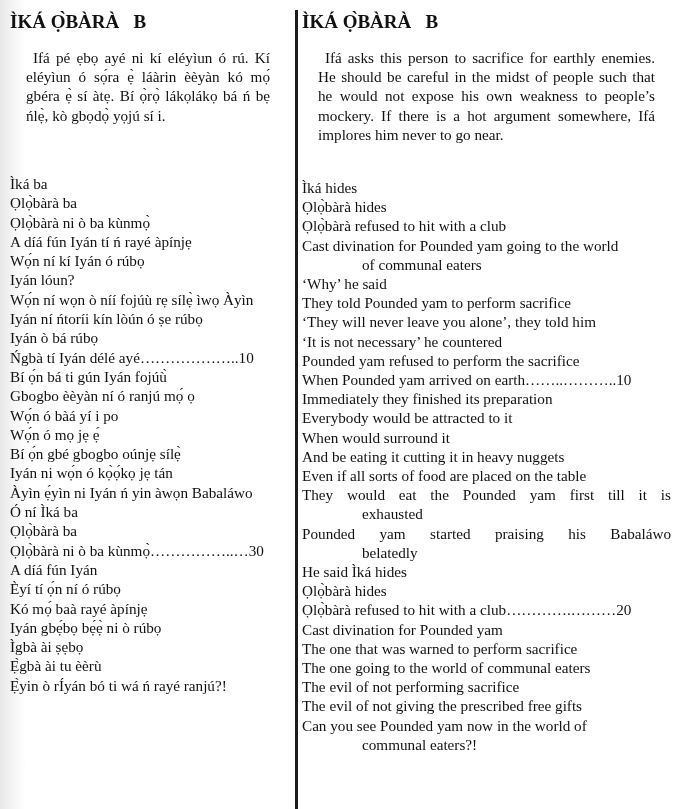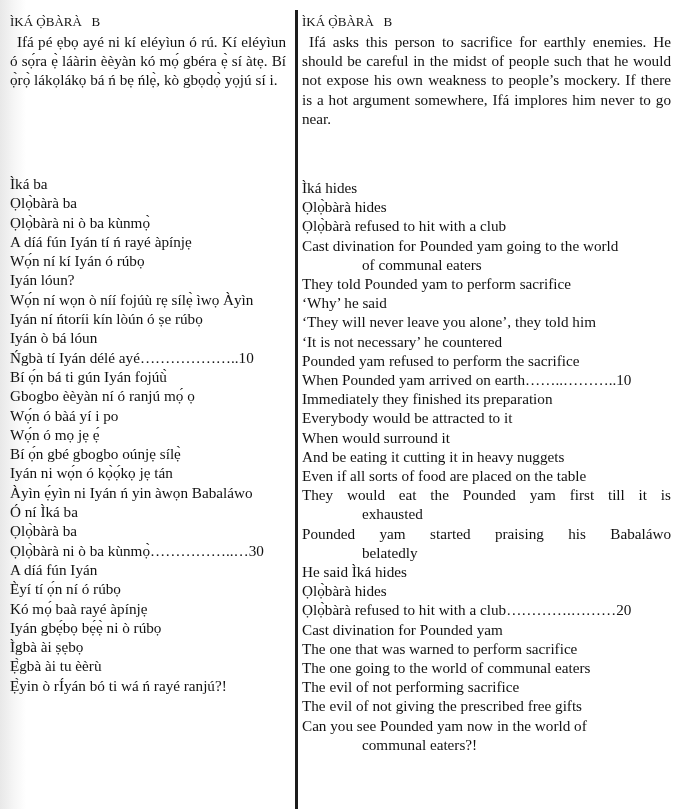--- a/index.html
+++ b/index.html
@@ -37,29 +37,29 @@
   }
   .col-left {
     left: 10px;
     width: 276px;
   }
   .col-right {
     left: 302px;
     width: 369px;
   }
   .heading {
-    font-weight: normal;
-    font-size: 13px;
+    font-weight: bold;
+    font-size: 19px;
     line-height: 20px;
     white-space: pre;
   }
   .summary {
     text-align: justify;
     text-indent: 7px;
-    margin: 0;
+    margin: 16px;
   }
   .verses {
     position: absolute;
     left: 0;
     width: 100%;
   }
   .col-left .verses { top: 162px; }
   .col-right .verses { top: 166px; }
   .verse {
     display: block;
@@ -94,21 +94,21 @@
   <p class="summary">Ifá pé ẹbọ ayé ni kí eléyìun ó rú. Kí eléyìun ó sọ́ra ẹ̀ láàrin èèyàn kó mọ́ gbéra ẹ̀ sí  àtẹ. Bí ọ̀rọ̀ lákọlákọ bá ń bẹ ńlẹ̀, kò gbọdọ̀ yọjú sí i.</p>
   <div class="verses" id="left-verses">
       <span class="verse">Ìká ba</span>
       <span class="verse">Ọlọ̀bàrà ba</span>
       <span class="verse">Ọlọ̀bàrà ni ò ba kùnmọ̀</span>
       <span class="verse">A díá fún Iyán tí ń rayé àpínjẹ</span>
       <span class="verse">Wọ́n ní kí Iyán ó rúbọ</span>
       <span class="verse">Iyán lóun?</span>
       <span class="verse">Wọ́n ní wọn ò níí fojúù rẹ sílẹ̀ ìwọ Àyìn</span>
       <span class="verse">Iyán ní ńtoríi kín lòún ó ṣe rúbọ</span>
-      <span class="verse">Iyán ò bá lóun</span>
+      <span class="verse">Iyán ò bá rúbọ</span>
       <span class="verse">Ńgbà tí Iyán délé ayé………………..10</span>
       <span class="verse">Bí ọ́n bá ti gún Iyán fojúù̀</span>
       <span class="verse">Gbogbo èèyàn ní ó ranjú mọ́ ọ</span>
       <span class="verse">Wọ́n ó bàá yí i po</span>
       <span class="verse">Wọ́n ó mọ jẹ ẹ́</span>
       <span class="verse">Bí ọ́n gbé gbogbo oúnjẹ sílẹ̀</span>
       <span class="verse">Iyán ni wọ́n ó kọ̀ọ́kọ jẹ tán</span>
       <span class="verse">Àyìn ẹ́yìn ni Iyán ń yin àwọn Babaláwo</span>
       <span class="verse">Ó ní Ìká ba</span>
       <span class="verse">Ọlọ̀bàrà ba</span>
@@ -126,22 +126,22 @@
 <div class="divider"></div>
 
 <div class="col col-right">
   <div class="heading">ÌKÁ Ọ̀BÀRÀ   B</div>
   <p class="summary">Ifá asks this person to sacrifice for earthly enemies. He should be careful in the midst of people such that he would not expose his own weakness to people’s mockery. If there is a hot argument somewhere, Ifá implores him never to go near.</p>
   <div class="verses" id="right-verses">
       <span class="verse"><span class="first">Ìká hides</span></span>
       <span class="verse"><span class="first">Ọlọ̀bàrà hides</span></span>
       <span class="verse"><span class="first">Ọlọ̀bàrà refused to hit with a club</span></span>
       <span class="verse wrap"><span class="first">Cast divination for Pounded yam going to the world</span><span class="cont">of communal eaters</span></span>
+      <span class="verse"><span class="first">‘Why’ he said</span></span>
       <span class="verse"><span class="first">They told Pounded yam to perform sacrifice</span></span>
-      <span class="verse"><span class="first">‘Why’ he said</span></span>
       <span class="verse"><span class="first">‘They will never leave you alone’, they told him</span></span>
       <span class="verse"><span class="first">‘It is not necessary’ he countered</span></span>
       <span class="verse"><span class="first">Pounded yam refused to perform the sacrifice</span></span>
       <span class="verse"><span class="first">When Pounded yam arrived on earth……..………..10</span></span>
       <span class="verse"><span class="first">Immediately they finished its preparation</span></span>
       <span class="verse"><span class="first">Everybody would be attracted to it</span></span>
       <span class="verse"><span class="first">When would surround it</span></span>
       <span class="verse"><span class="first">And be eating it cutting it in heavy nuggets</span></span>
       <span class="verse"><span class="first">Even if all sorts of food are placed on the table</span></span>
       <span class="verse wrap justify">

